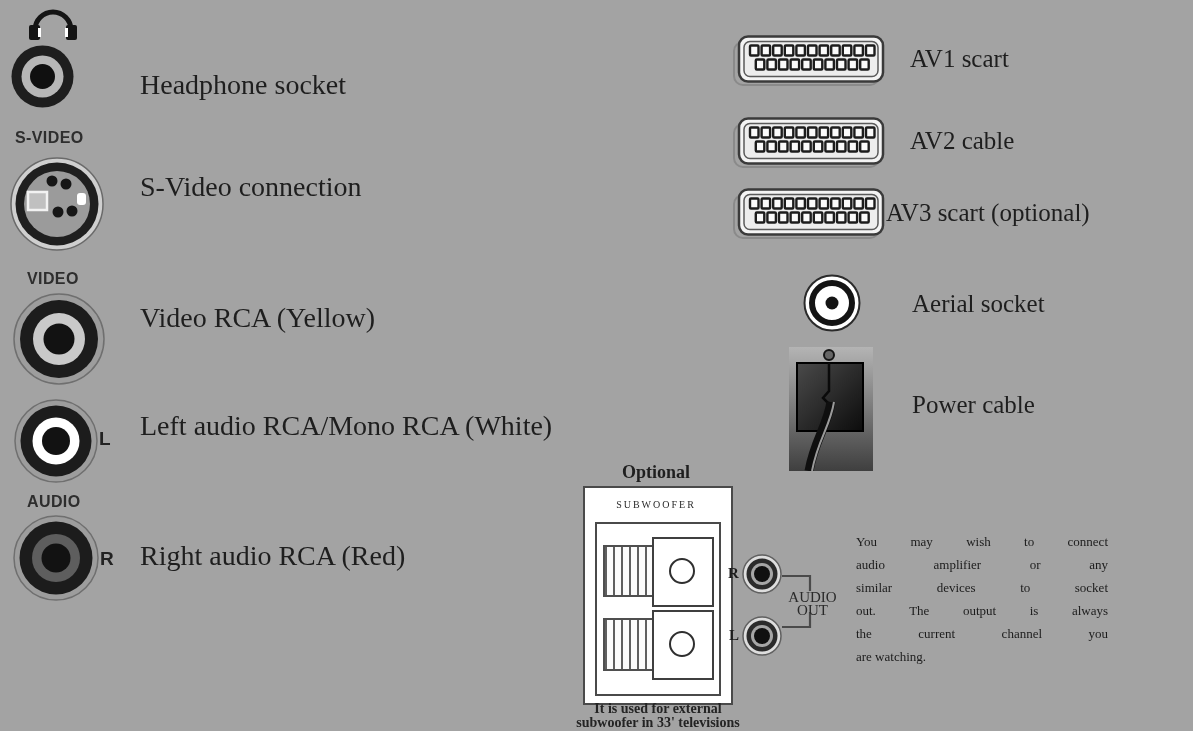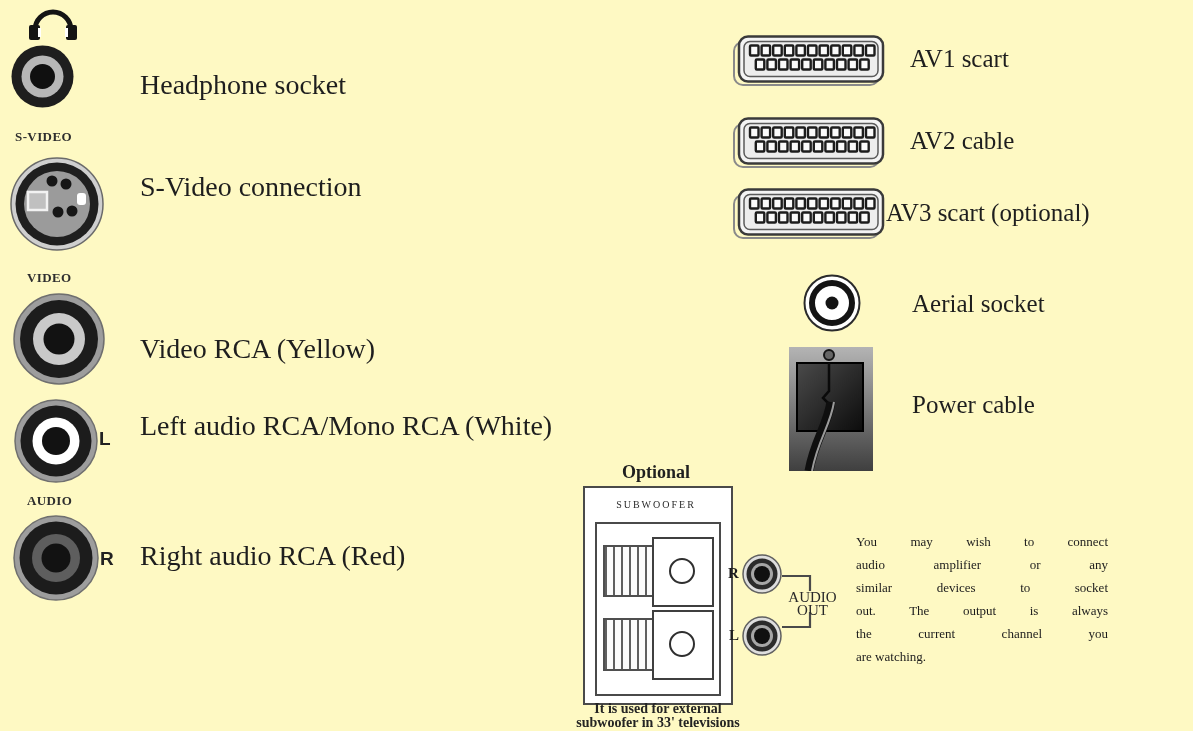--- a/index.html
+++ b/index.html
@@ -1,21 +1,21 @@
 <!DOCTYPE html>
 <html><head>
 <meta charset="utf-8">
 <style>
   html,body{margin:0;padding:0;background:#fff;}
-  .canvas{position:relative;width:1193px;height:731px;background:#fef9c3;overflow:hidden;
+  .canvas{position:relative;width:1193px;height:731px;background:#a3a3a3;overflow:hidden;
           font-family:"Liberation Serif",serif;color:#1f1f1f;}
   .abs{position:absolute;}
   .label-lg{font-size:28px;line-height:30px;color:#1e1e1e;white-space:nowrap;}
   .label-xl{font-size:25px;line-height:33px;color:#1e1e1e;white-space:nowrap;}
-  .tag{font-family:Liberation Serif, serif;font-weight:bold;font-size:13px;
+  .tag{font-family:Liberation Sans, sans-serif;font-weight:bold;font-size:16px;
        letter-spacing:.4px;color:#2e2e2e;white-space:nowrap;}
   .letter{font-family:"Liberation Sans",sans-serif;font-weight:bold;font-size:19px;color:#222;}
   .sw-box{border:2px solid #4a4a4a;background:#fff;}
   .sw-optional{width:146px;text-align:center;font-weight:bold;font-size:18px;}
   .sw-title{width:146px;text-align:center;font-size:10px;letter-spacing:2px;color:#2b2b2b;}
   .sw-stripes{background:repeating-linear-gradient(90deg,#5f5f5f 0 2px,#fbfbfb 2px 8px);
               border:2px solid #4f4f4f;}
   .sw-square{background:#fff;border:2px solid #3f3f3f;}
   .sw-circle{border:2.5px solid #2f2f2f;border-radius:50%;background:#fff;}
   .sw-caption{width:200px;text-align:center;font-weight:bold;font-size:14px;line-height:14px;color:#242424;}
@@ -58,21 +58,21 @@
   </svg>
   <div class="abs label-lg" style="left:140px;top:172px">S-Video connection</div>
 
   <div class="abs tag" style="left:27px;top:270px">VIDEO</div>
   <svg class="abs" style="left:13px;top:293px" width="92" height="92" viewBox="0 0 92 92">
     <circle cx="46" cy="46" r="45" fill="#9d9d9d" stroke="#6f6f6f" stroke-width="1.5"></circle>
     <circle cx="46" cy="46" r="39" fill="#1c1c1c"></circle>
     <circle cx="46" cy="46" r="26" fill="#c9c9c9"></circle>
     <circle cx="46" cy="46" r="15.5" fill="#121212"></circle>
   </svg>
-  <div class="abs label-lg" style="left:140px;top:334px">Video RCA (Yellow)</div>
+  <div class="abs label-lg" style="left:140px;top:303px">Video RCA (Yellow)</div>
 
   <svg class="abs" style="left:14px;top:399px" width="84" height="84" viewBox="0 0 84 84">
     <circle cx="42" cy="42" r="41" fill="#9d9d9d" stroke="#6f6f6f" stroke-width="1.5"></circle>
     <circle cx="42" cy="42" r="35.5" fill="#1c1c1c"></circle>
     <circle cx="42" cy="42" r="23.5" fill="#ffffff"></circle>
     <circle cx="42" cy="42" r="14" fill="#121212"></circle>
   </svg>
   <div class="abs letter" style="left:99px;top:428px">L</div>
   <div class="abs label-lg" style="left:140px;top:411px">Left audio RCA/Mono RCA (White)</div>
 

